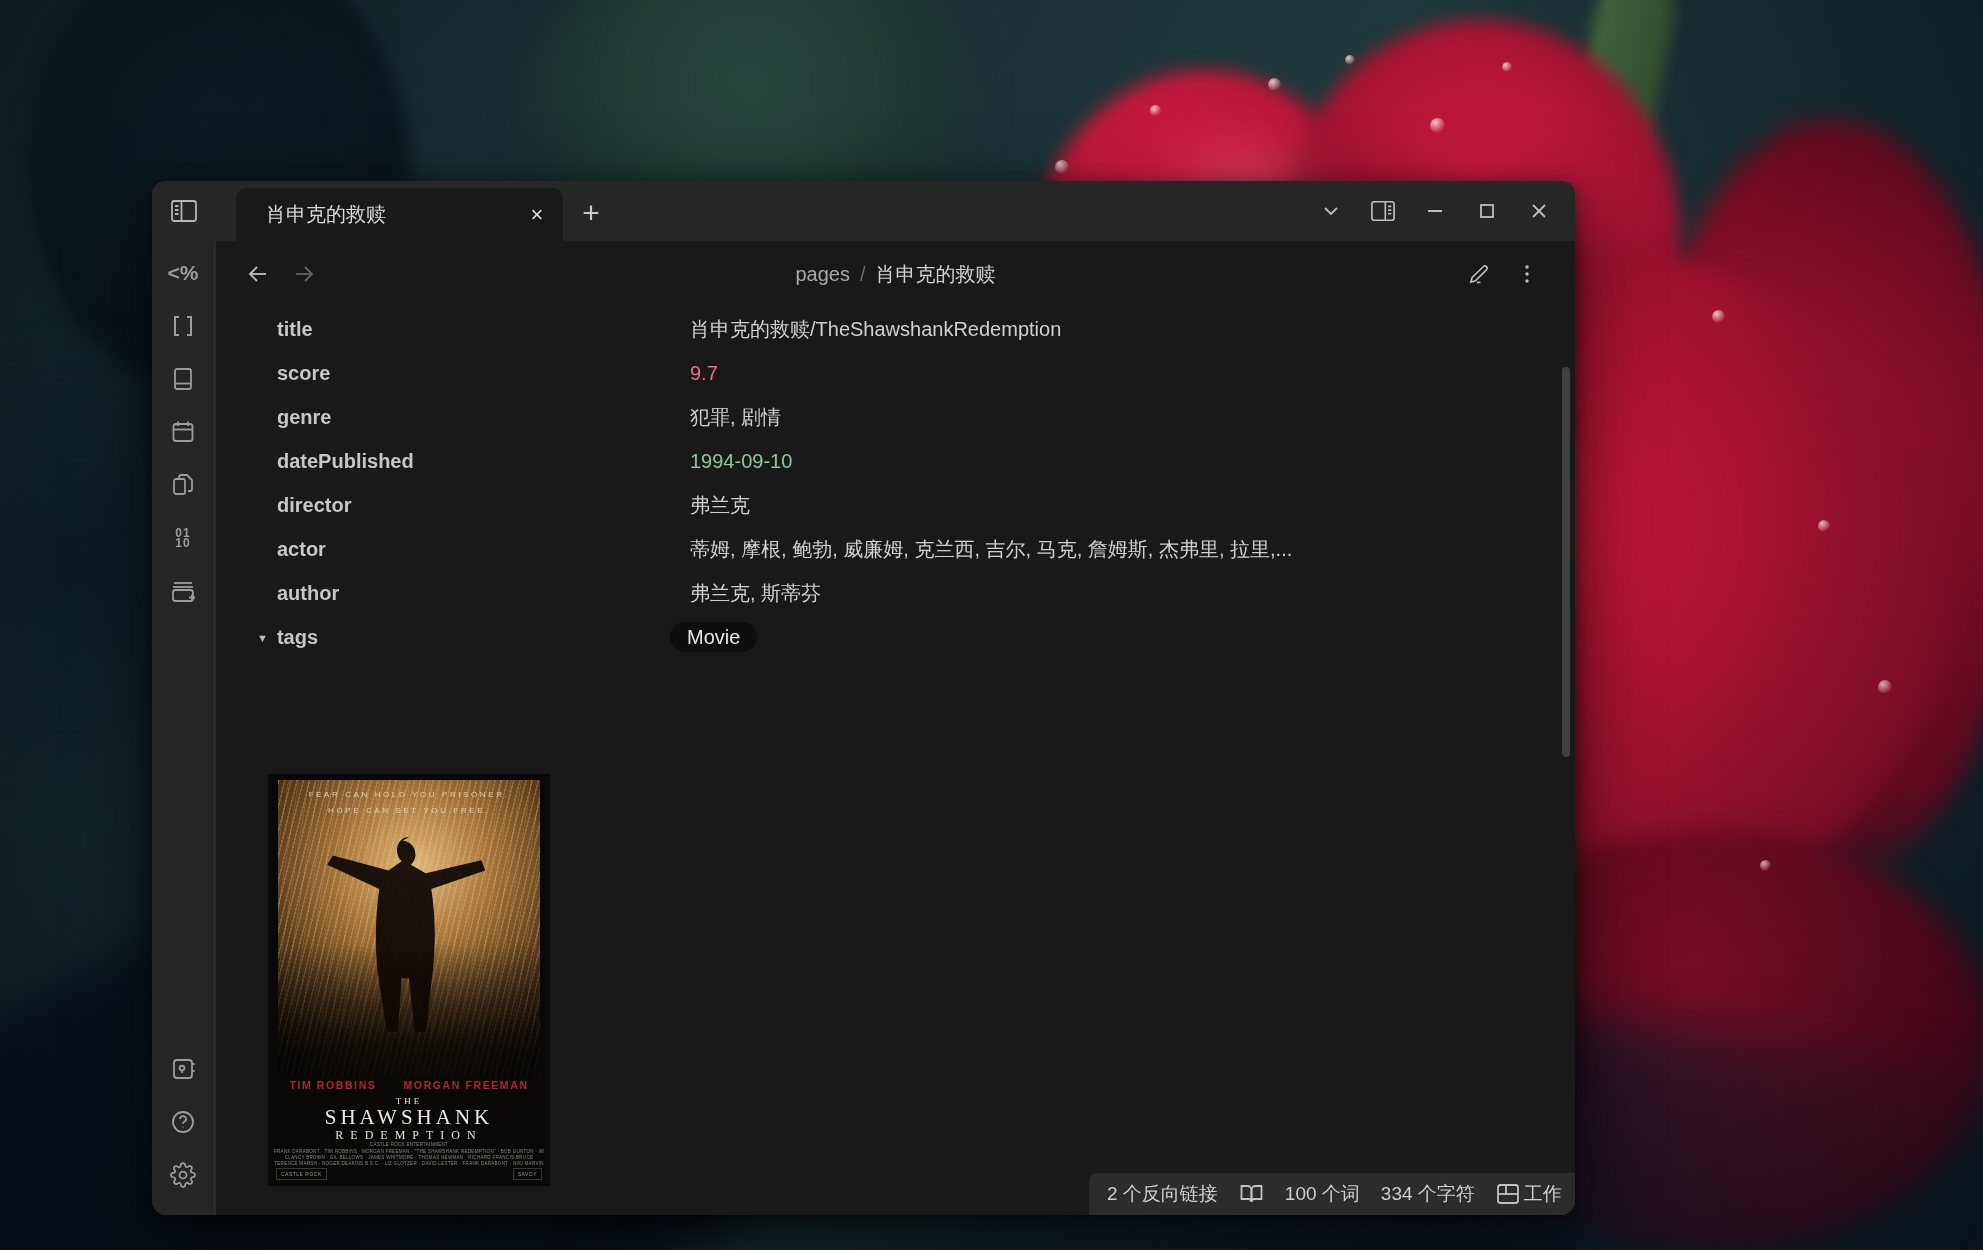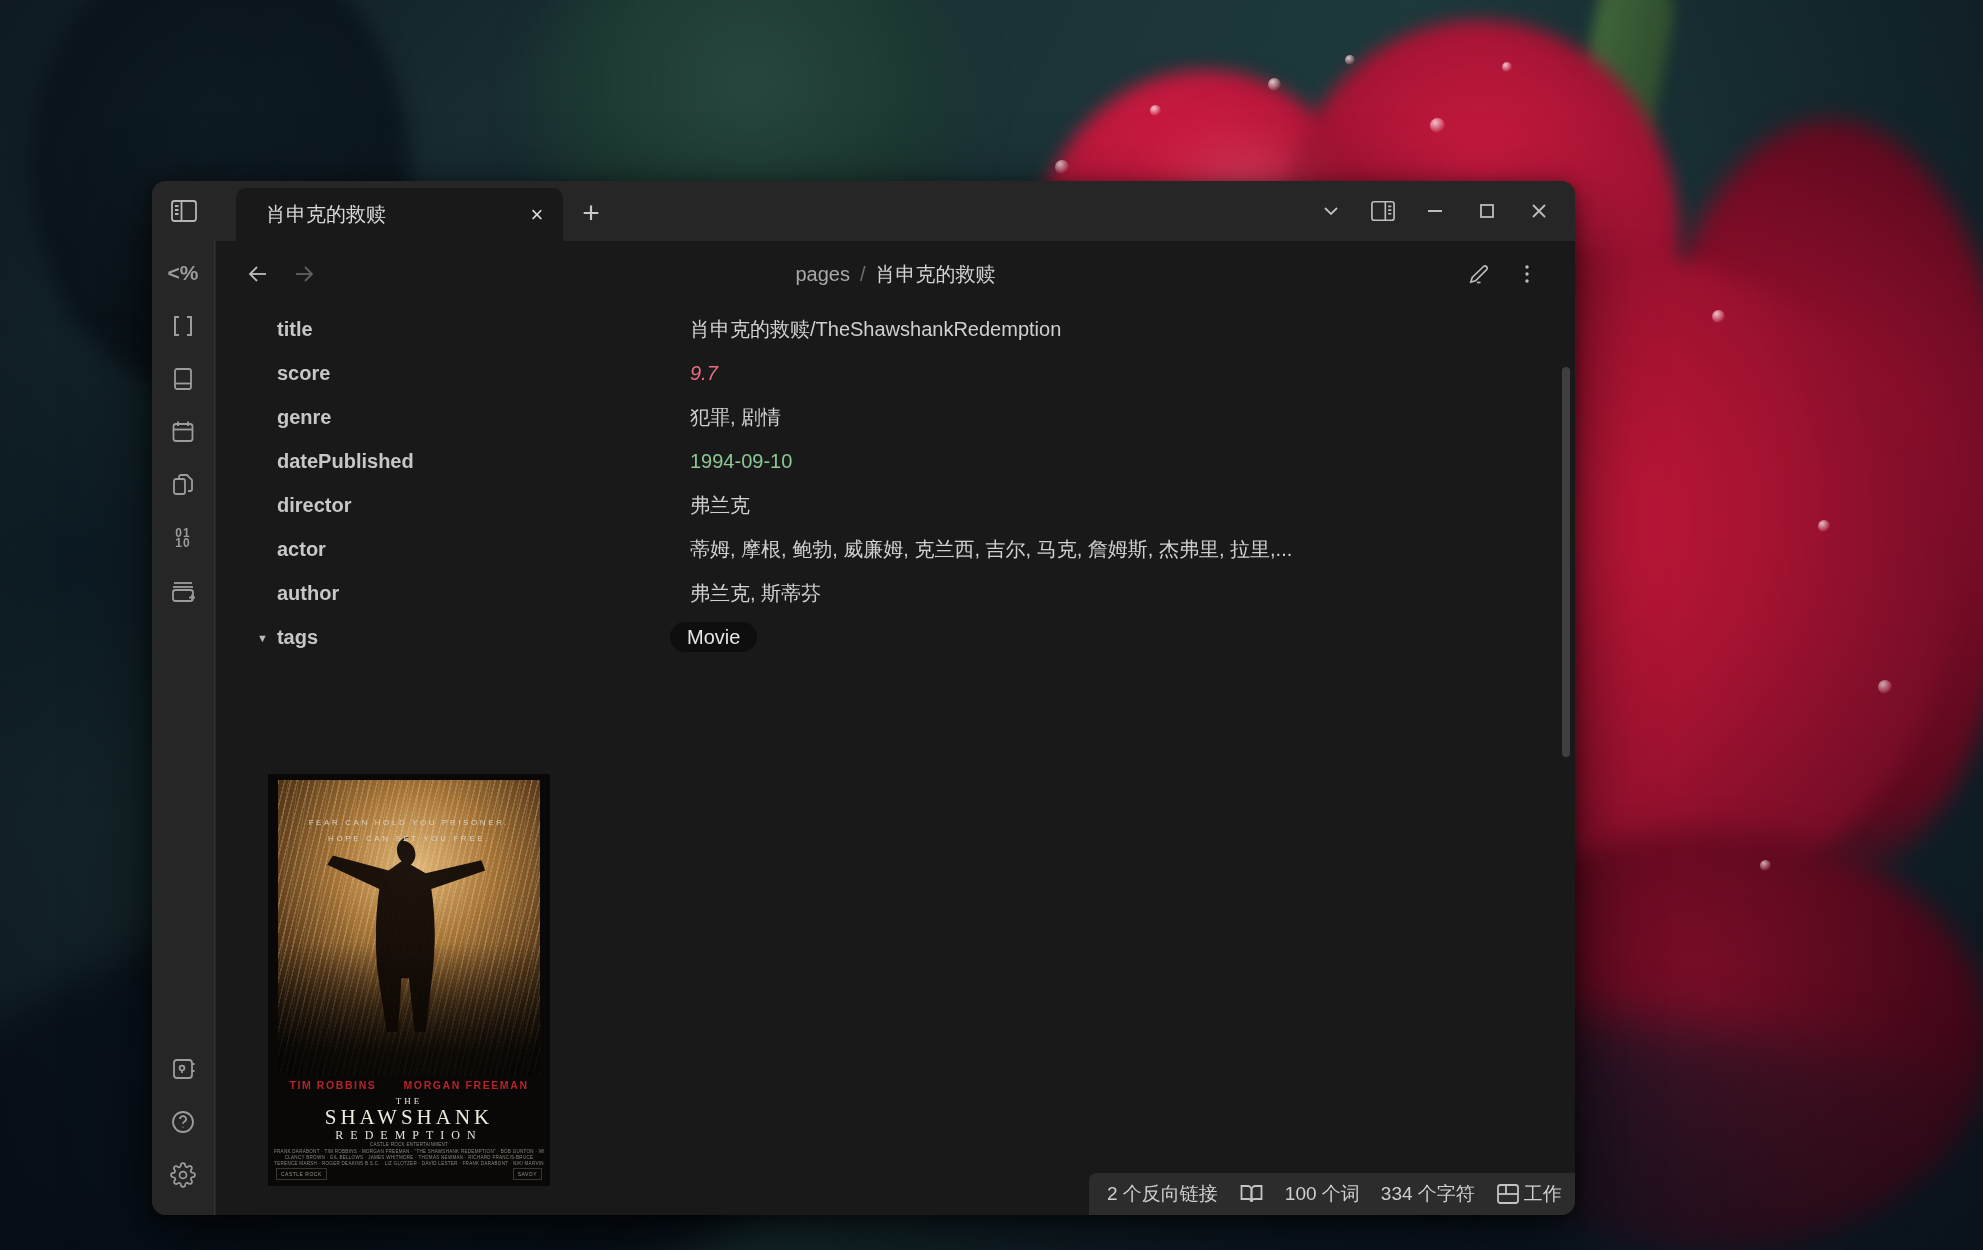--- a/index.html
+++ b/index.html
@@ -98,41 +98,41 @@
   .btn-edit { right:76px; }
   .btn-more { right:28px; }
 
   
   .attrs { position:absolute; left:61px; top:66px; right:70px; }
   .arow { display:flex; align-items:center; height:44px; }
   .arow.desc-row { align-items:flex-start; height:84px; padding-top:4px;flex-direction:column; }
   .alabel { width:413px; flex:0 0 413px; font-size:20px; font-weight:700; color:#c7c7c7;
     display:flex; align-items:center; }
   .avalue { font-size:20px; color:#d0d0d0; }
-  .v-score { color:#ea6e7f;font-style:italic; }
+  .v-score { color:#ea6e7f; }
   .v-date  { color:#8cc795; }
   .tri { font-size:11px; color:#b9b9b9; margin-right:9px; transform:translateY(1px); }
   .tags-label-ind { margin-left:-20px; }
   .tag-pill { background:#0e0e0e; border-radius:999px; padding:4px 17px; font-size:20px;
     color:#e6e6e6; cursor:pointer; }
   .desc-val { max-width:810px; line-height:35px; }
 
   
   .poster { position:absolute; left:52px; top:533px; width:282px; height:412px; background:#090806;
     cursor:pointer; overflow:hidden; }
   .scene { position:absolute; left:10px; top:6px; right:10px; height:296px;
     background:
       linear-gradient(to bottom, rgba(5,4,3,0) 55%, rgba(5,4,3,.85) 92%),
       repeating-linear-gradient(104deg, rgba(250,225,175,.22) 0 1.5px, transparent 1.5px 6px),
       repeating-linear-gradient(99deg, rgba(250,225,175,.13) 0 1px, transparent 1px 10px),
       radial-gradient(circle at 52% 30%, #e2b87a 0%, #a87638 30%, #5e3d1b 58%, #1b120a 88%, #0a0705 100%);
   }
   .fig { position:absolute; left:50%; top:44px; transform:translateX(-50%); }
   .tagline { position:absolute; left:0; right:0; text-align:center; color:#d9d2c3;
-    font-size:8px; letter-spacing:2.6px; white-space:nowrap;margin-top:28px; }
+    font-size:8px; letter-spacing:2.6px; white-space:nowrap; }
   .tg1 { top:16px; } .tg2 { top:32px; }
   .cast { position:absolute; left:0; right:0; top:305px; text-align:center; color:#b5232c;
     font-weight:bold; font-size:10.5px; letter-spacing:1.6px; white-space:pre; }
   .pt-the { position:absolute; left:0; right:0; top:322px; text-align:center; color:#eae6dc;
     font-family:"Liberation Serif","DejaVu Serif",serif; font-size:9px; letter-spacing:3px; }
   .pt-main { position:absolute; left:0; right:0; top:331px; text-align:center; color:#efeae0;
     font-family:"Liberation Serif","DejaVu Serif",serif; font-size:21px; letter-spacing:4px; }
   .pt-sub { position:absolute; left:0; right:0; top:354px; text-align:center; color:#e8e3d8;
     font-family:"Liberation Serif","DejaVu Serif",serif; font-size:12px; letter-spacing:7px; }
   .credits { position:absolute; left:6px; right:6px; text-align:center; color:#8f8a80;

